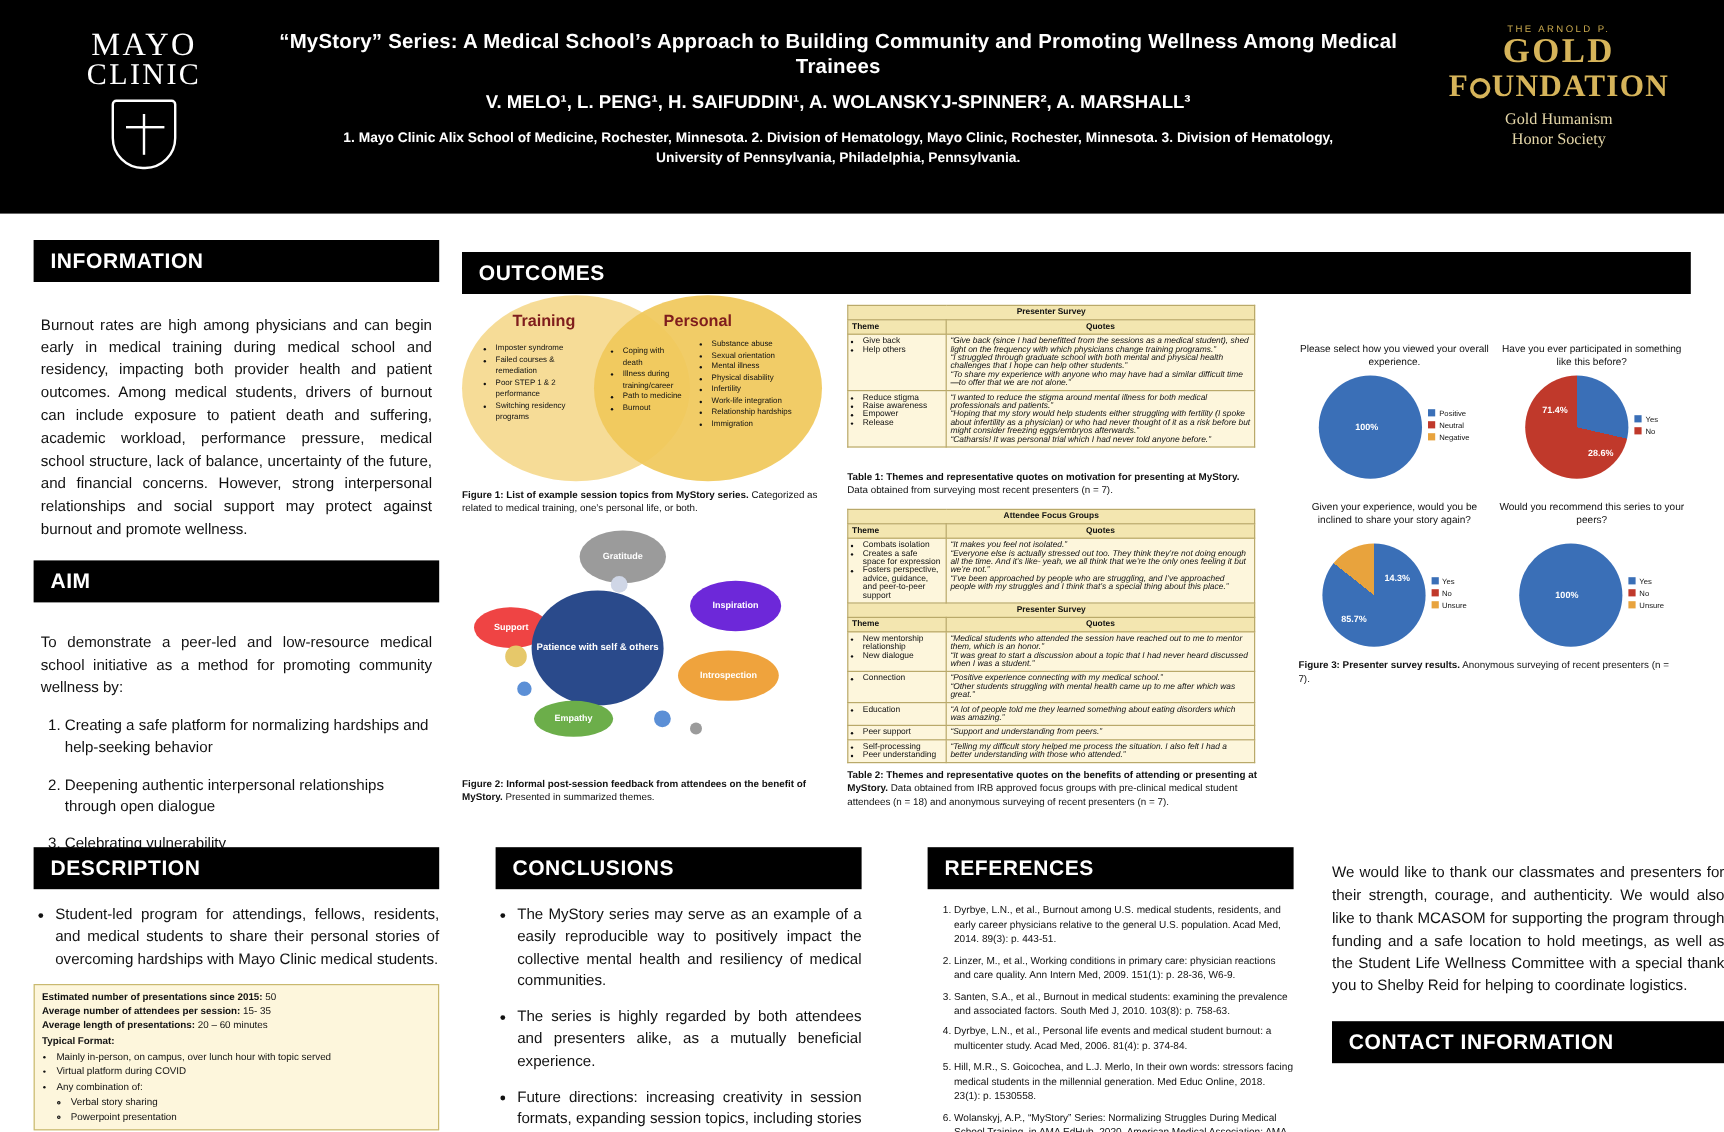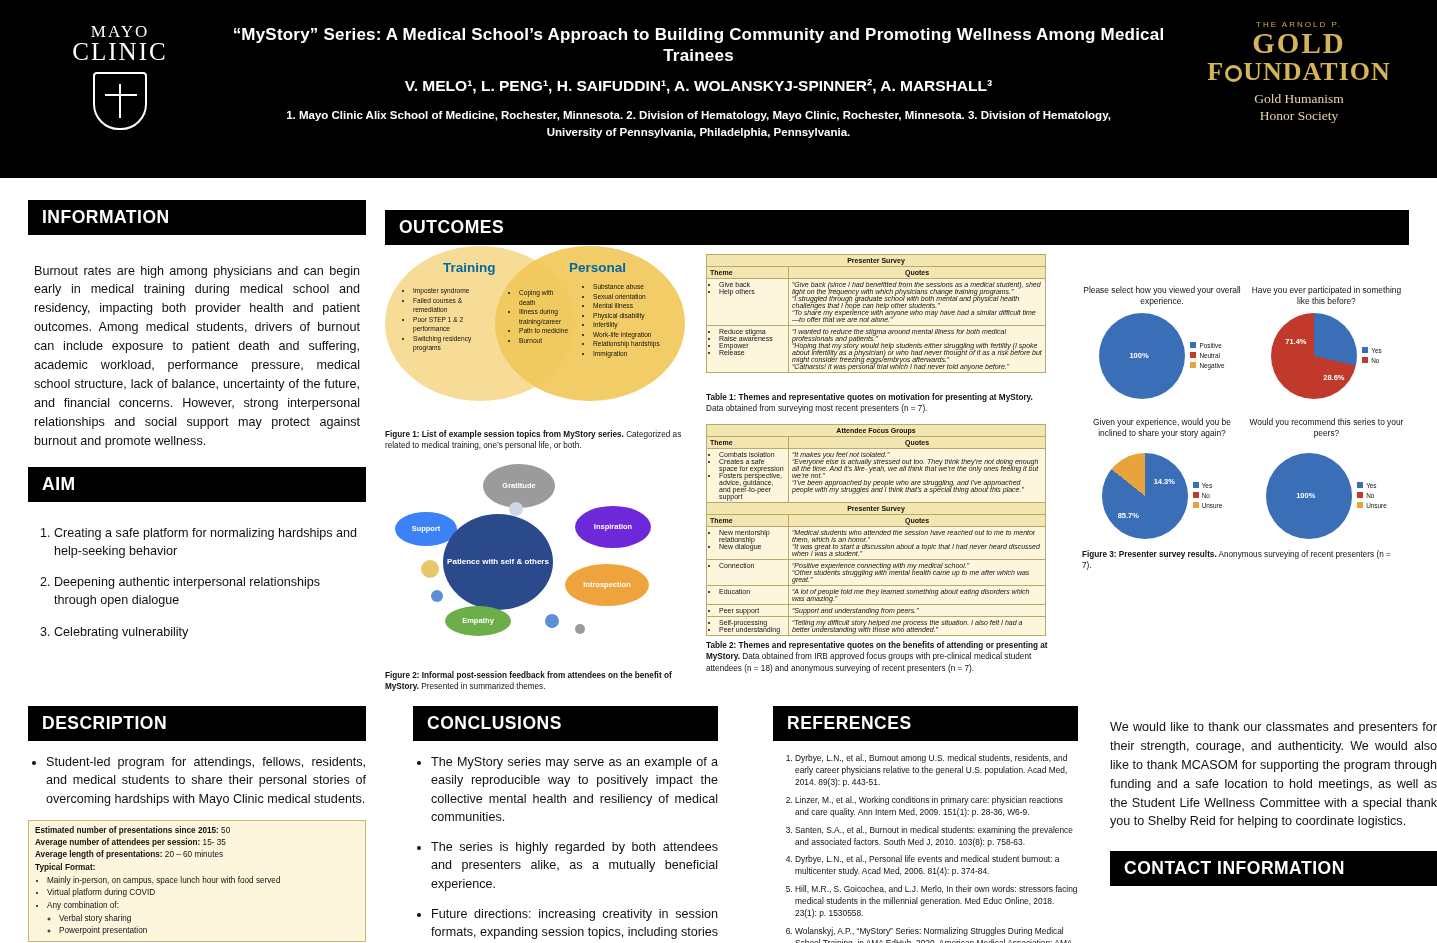--- a/index.html
+++ b/index.html
@@ -14,21 +14,21 @@
   
   .header {
     position:relative;
     height:178px;
     background:#000;
     color:#fff;
   }
   .logo-mayo {
     position:absolute; left:40px; top:22px; width:160px; text-align:center;
   }
-  .logo-mayo .m1 { font-size:17px; letter-spacing:2px; font-family:"Liberation Serif", serif; }
+  .logo-mayo .m1 { font-size:27px; letter-spacing:2px; font-family:"Liberation Serif", serif; }
   .logo-mayo .m2 { font-size:25px; letter-spacing:2px; font-family:"Liberation Serif", serif; margin-top:-4px;}
   .shield {
     margin:6px auto 0; width:54px; height:58px;
     border:2px solid #fff;
     border-radius:4px 4px 26px 26px;
     position:relative;
   }
   .shield:before {
     content:""; position:absolute; left:50%; top:10px; width:2px; height:34px;
     background:#fff; transform:translateX(-1px);
@@ -62,28 +62,28 @@
   
   .col-out { position:absolute; left:385px; top:210px; width:1024px; }
   .fig-wrap { position:absolute; left:385px; top:246px; width:310px; }
   .venn { position:relative; width:300px; height:155px; }
   .venn .circ {
     position:absolute; top:0; width:190px; height:155px; border-radius:50%;
     background:#f5d98e; opacity:.92;
   }
   .venn .c1 { left:0; }
   .venn .c2 { left:110px; background:#f0c85a; }
-  .venn .lbl { position:absolute; font-size:13.5px; font-weight:bold; color:#0369a1; top:14px;margin-left:16px;}
+  .venn .lbl { position:absolute; font-size:13.5px; font-weight:bold; color:#7f1d1d; top:14px;}
   .venn .l1 { left:42px; }
   .venn .l2 { left:168px; }
   .venn ul { position:absolute; margin:0; padding-left:12px; font-size:6.6px; line-height:1.45; }
   .venn .u1 { left:16px; top:40px; width:92px; }
   .venn .u2 { left:122px; top:42px; width:64px; }
   .venn .u3 { left:196px; top:36px; width:98px; }
-  .figcap { font-size:8.2px; line-height:1.4; margin-top:28px; }
+  .figcap { font-size:8.2px; line-height:1.4; margin-top:6px; }
   .figcap b { font-weight:bold; }
   
   .bubbles { position:relative; width:310px; height:200px; margin-top:12px; }
   .bub { position:absolute; border-radius:50%; display:flex; align-items:center; justify-content:center;
          font-size:7.5px; color:#fff; text-align:center; font-weight:bold;}
   .bubbles .core { background:#2a4a8b; }
   
   .tbl { position:absolute; font-size:7px; border-collapse:collapse; width:340px; background:#fdf6dc;}
   .tbl th, .tbl td { border:1px solid #b9a96a; padding:2px 3px; vertical-align:top; }
   .tbl .hdr { background:#f3e6b0; font-weight:bold; text-align:center; }
@@ -148,20 +148,21 @@
 </div>
 
 <div class="col-left">
   <div class="section-bar">INFORMATION</div>
   <div class="bgtext">
     <p class="body">Burnout rates are high among physicians and can begin early in medical training during medical school and residency, impacting both provider health and patient outcomes. Among medical students, drivers of burnout can include exposure to patient death and suffering, academic workload, performance pressure, medical school structure, lack of balance, uncertainty of the future, and financial concerns. However, strong interpersonal relationships and social support may protect against burnout and promote wellness.</p>
   </div>
 
   <div class="section-bar" style="margin-top:16px">AIM</div>
   <div class="aimtext">
+    <p class="body">To demonstrate a peer-led and low-resource medical school initiative as a method for promoting community wellness by:</p>
     <ol class="aim">
       <li>Creating a safe platform for normalizing hardships and help-seeking behavior</li>
       <li>Deepening authentic interpersonal relationships through open dialogue</li>
       <li>Celebrating vulnerability</li>
     </ol>
   </div>
 </div>
 
 <div class="col-out">
   <div class="section-bar">OUTCOMES</div>
@@ -196,21 +197,21 @@
       <li>Immigration</li>
     </ul>
   </div>
   <div class="figcap">
     <b>Figure 1: List of example session topics from MyStory series.</b><span> Categorized as related to medical training, one’s personal life, or both.</span>
   </div>
 
   <div class="bubbles">
     <div class="bub" style="left:98px; top:0px; width:72px; height:44px; background:#9b9b9b;">Gratitude</div>
     <div class="bub" style="left:190px; top:42px; width:76px; height:42px; background:#6d28d9;">Inspiration</div>
-    <div class="bub" style="left:10px; top:48px; width:62px; height:34px; background:#3b82f6;">Support</div>
+    <div class="bub" style="left:10px; top:64px; width:62px; height:34px; background:#ef4444;">Support</div>
     <div class="bub core" style="left:58px; top:50px; width:110px; height:96px; font-size:8px;">Patience with self &amp; others</div>
     <div class="bub" style="left:180px; top:100px; width:84px; height:42px; background:#efa33d;">Introspection</div>
     <div class="bub" style="left:60px; top:142px; width:66px; height:30px; background:#6cae4a;">Empathy</div>
     <div class="bub" style="left:36px; top:96px; width:18px; height:18px; background:#e6c86a;"></div>
     <div class="bub" style="left:46px; top:126px; width:12px; height:12px; background:#5b8fd6;"></div>
     <div class="bub" style="left:160px; top:150px; width:14px; height:14px; background:#5b8fd6;"></div>
     <div class="bub" style="left:190px; top:160px; width:10px; height:10px; background:#9b9b9b;"></div>
     <div class="bub" style="left:124px; top:38px; width:14px; height:14px; background:#cfd6e6;"></div>
   </div>
   <div class="figcap" style="margin-top:6px">
@@ -420,21 +421,21 @@
     <div class="section-bar">DESCRIPTION</div>
     <ul class="bullets">
       <li>Student-led program for attendings, fellows, residents, and medical students to share their personal stories of overcoming hardships with Mayo Clinic medical students.</li>
     </ul>
     <div class="yellowbox">
       <div><b>Estimated number of presentations since 2015:</b><span> 50</span></div>
       <div><b>Average number of attendees per session:</b><span> 15- 35</span></div>
       <div><b>Average length of presentations:</b><span> 20 – 60 minutes</span></div>
       <div><b>Typical Format:</b></div>
       <ul>
-        <li>Mainly in-person, on campus, space lunch hour with food served</li>
+        <li>Mainly in-person, on campus, over lunch hour with topic served</li>
         <li>Virtual platform during COVID</li>
         <li><span>Any combination of:</span>
           <ul>
             <li>Verbal story sharing</li>
             <li>Powerpoint presentation</li>
           </ul>
         </li>
       </ul>
     </div>
   </div>

